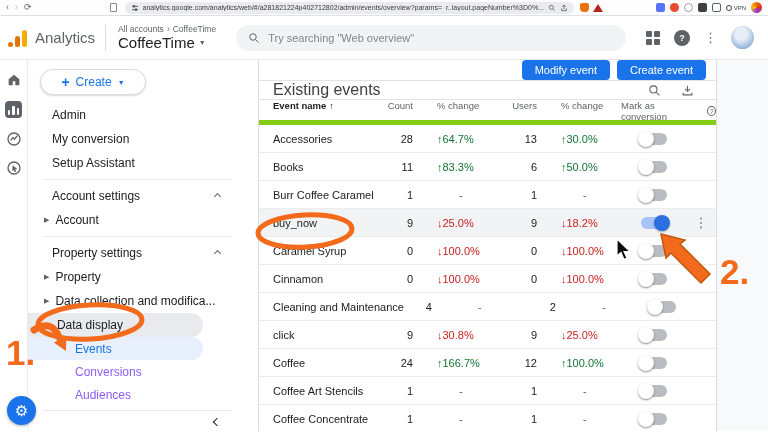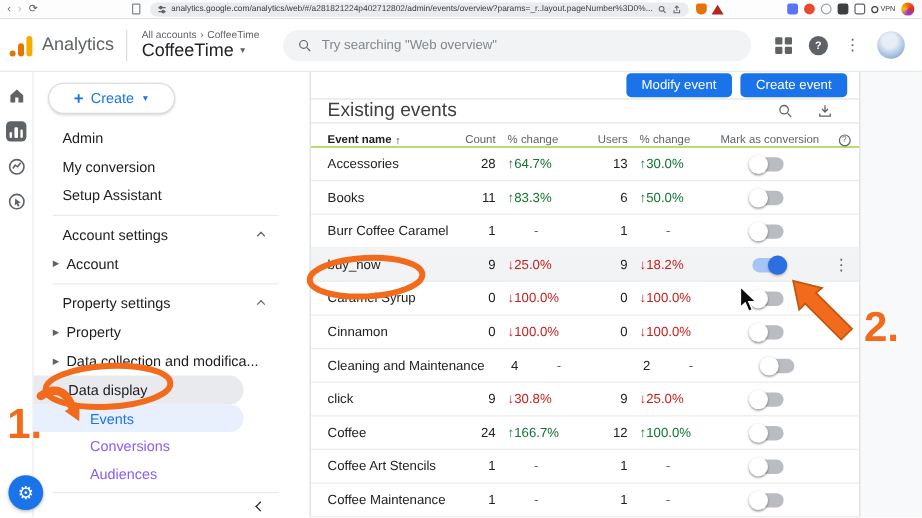--- a/index.html
+++ b/index.html
@@ -79,26 +79,26 @@
   .main{flex:1;background:#f8f9fa;display:flex}
   .card{width:459px;background:#fff;border-left:1px solid #dadce0;border-right:1px solid #dadce0;display:flex;flex-direction:column}
   .gutter{flex:1}
 
   .btn-row{height:28px;display:flex;justify-content:flex-end;align-items:center;gap:7px;padding-right:10px}
   .blue-btn{background:#1a73e8;color:#fff;font-size:11px;border:none;border-radius:4px;padding:4px 13px;font-family:inherit}
   .panel-bar{height:25px;border-top:1px solid #e3e3e3;border-bottom:1px solid #e3e3e3;display:flex;align-items:center}
   .panel-title{font-size:16px;color:#404040;padding-left:14px}
   .panel-icons{margin-left:auto;display:flex;align-items:center;gap:20px;margin-right:22px}
 
-  .thead{height:25px;display:flex;align-items:flex-end;border-bottom:1px solid #84cc16;font-size:9.5px;color:#5f6368}
+  .thead{height:25px;display:flex;align-items:flex-start;border-bottom:5px solid #84cc16;font-size:9.5px;color:#5f6368}
   .trow{height:28px;display:flex;align-items:center;border-bottom:1px solid #ececec;font-size:11px;color:#202124}
   .trow.hl{background:#f1f3f4}
   .cell.name{flex:0 0 126px;padding-left:14px;white-space:nowrap}
   .cell.count{flex:0 0 28px;text-align:right}
-  .cell.change{flex:0 0 60px;margin-left:10px}
+  .cell.change{flex:0 0 60px;margin-left:24px}
   .cell.users{flex:0 0 40px;text-align:right}
   .cell.conv{flex:1;display:flex;justify-content:center}
   .cell.dots{flex:0 0 30px;text-align:center}
   .thead .cell.name{font-weight:bold;color:#202124;display:flex;gap:3px;align-items:center}
   .thead .convhead{flex:1.37;display:flex;justify-content:center;align-items:center;gap:16px}
   .sort-arrow{color:#202124;font-size:9px}
   .qmark{width:10px;height:10px;border:1px solid #5f6368;border-radius:50%;font-size:7px;color:#5f6368;display:inline-flex;align-items:center;justify-content:center}
   .up{color:#137333}
   .down{color:#c5221f}
   .dash{color:#5f6368;padding-left:22px}
@@ -421,21 +421,21 @@
               <div class="cell users">1</div>
               <div class="cell change"><span class="dash">-</span></div>
               <div class="cell conv">
                 <div class="toggle off">
                   <div class="knob"></div>
                 </div>
               </div>
               <div class="cell dots"></div>
             </div>
             <div class="trow">
-              <div class="cell name">Coffee Maintenance</div>
+              <div class="cell name">Coffee Concentrate</div>
               <div class="cell count">1</div>
               <div class="cell change"><span class="dash">-</span></div>
               <div class="cell users">1</div>
               <div class="cell change"><span class="dash">-</span></div>
               <div class="cell conv">
                 <div class="toggle off">
                   <div class="knob"></div>
                 </div>
               </div>
               <div class="cell dots"></div>

